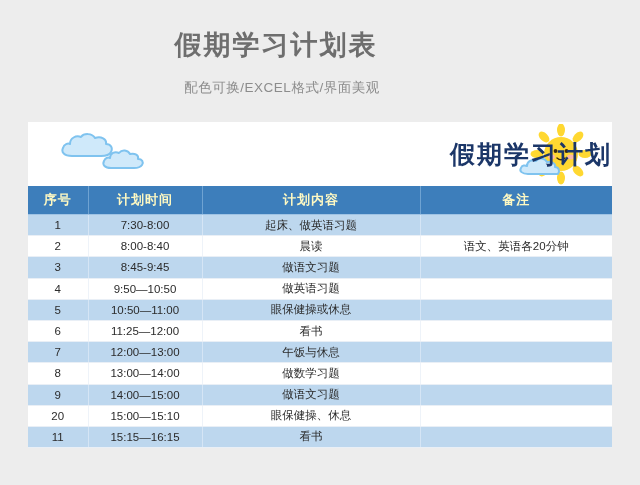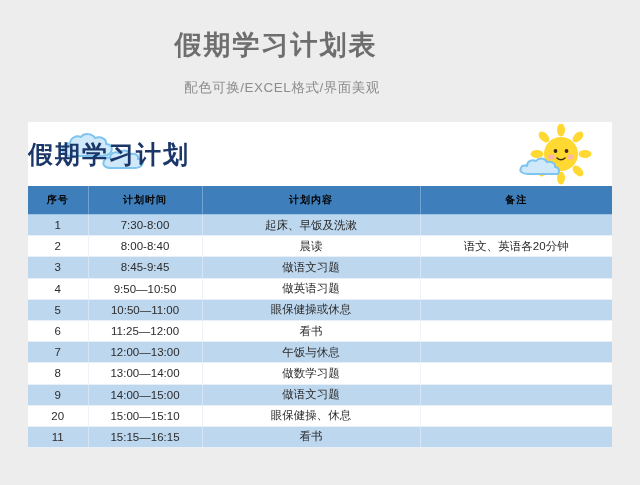--- a/index.html
+++ b/index.html
@@ -55,21 +55,21 @@
     position: relative;
     height: 64px;
     background: #ffffff;
     overflow: hidden;
   }
   .card-title {
     position: absolute;
     left: 0;
     right: 0;
     top: 16px;
-    text-align: left;
+    text-align: right;
     font-size: 25px;
     font-weight: bold;
     color: #1b3668;
     letter-spacing: 2px;
     line-height: 32px;
   }
 
   
   .cloud-left-1 { position: absolute; left: 30px; top: 11px; }
   .cloud-left-2 { position: absolute; left: 72px; top: 27px; }
@@ -84,22 +84,22 @@
     font-size: 11.5px;
     color: #2b2b2b;
   }
   table.plan col.c-no      { width: 60px;  }
   table.plan col.c-time    { width: 114px; }
   table.plan col.c-content { width: 218px; }
   table.plan col.c-remark  { width: 192px; }
 
   table.plan thead th {
     background: #3d7ebb;
-    color: #000000;
-    font-size: 10px;
+    color: #fef9c3;
+    font-size: 13px;
     font-weight: bold;
     letter-spacing: 1px;
     height: 26px;
     text-align: center;
     border-right: 1px solid #6fa3d2;
     border-bottom: 1px solid #9fc3e4;
   }
   table.plan thead th:last-child { border-right: none; }
 
   table.plan tbody td {
@@ -182,21 +182,21 @@
           <th>序号</th>
           <th>计划时间</th>
           <th>计划内容</th>
           <th>备注</th>
         </tr>
       </thead>
       <tbody>
         <tr class="odd">
           <td>1</td>
           <td>7:30-8:00</td>
-          <td>起床、早饭及洗漱</td>
+          <td>起床、做英语习题</td>
           <td></td>
         </tr>
         <tr class="even">
           <td>2</td>
           <td>8:00-8:40</td>
           <td>晨读</td>
           <td>语文、英语各20分钟</td>
         </tr>
         <tr class="odd">
           <td>3</td>

